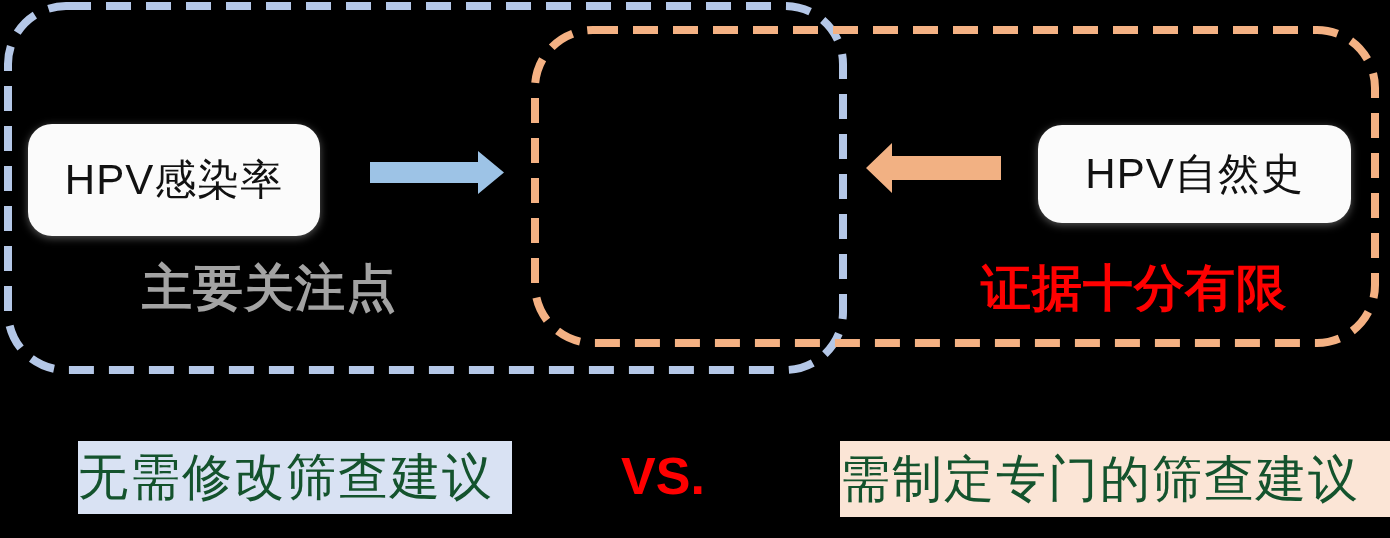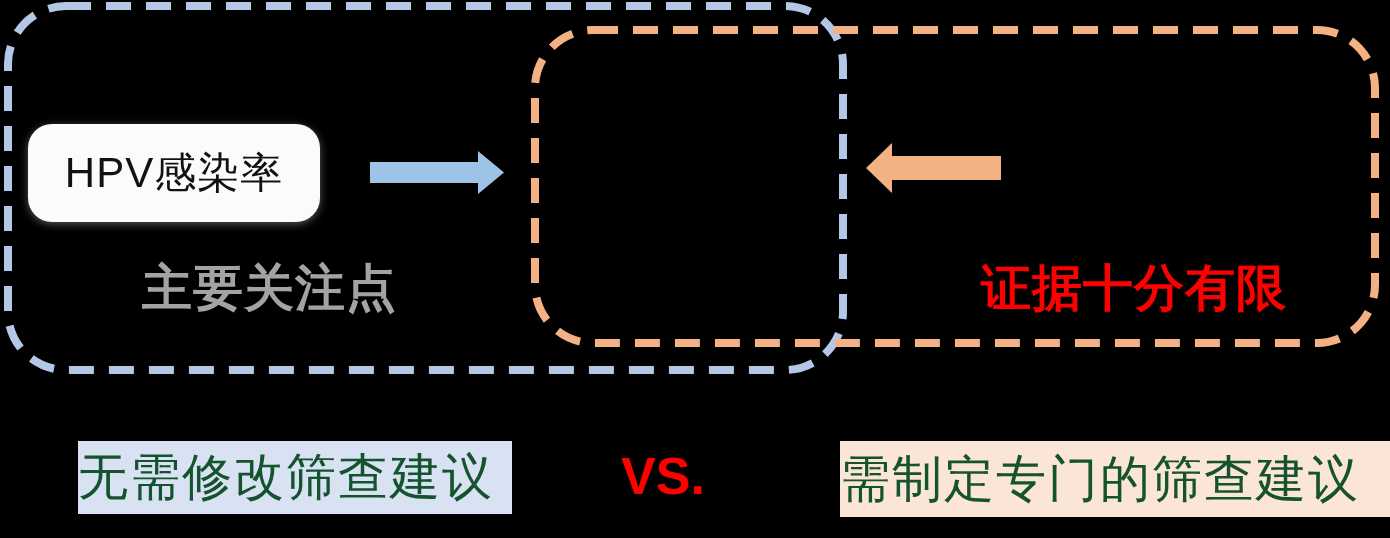--- a/index.html
+++ b/index.html
@@ -27,21 +27,21 @@
     border-radius: 24px;
     box-shadow: 0 2px 9px rgba(145,145,145,0.6);
     display: flex;
     align-items: center;
     justify-content: center;
     font-size: 42px;
     color: #111111;
     letter-spacing: 1px;
     white-space: nowrap;
   }
-  .box-left   { left: 28px;   top: 124px; width: 292px; height: 98px; }
+  .box-left   { left: 28px;   top: 124px; width: 292px; height: 112px; }
   .box-center { left: 562px;  top: 125px; width: 256px; height: 95px; }
   .box-right  { left: 1038px; top: 125px; width: 313px; height: 98px; }
 
   .caption {
     position: absolute;
     font-weight: 700;
     font-size: 50px;
     letter-spacing: 1px;
     white-space: nowrap;
     line-height: 1;
@@ -91,20 +91,23 @@
     <polygon points="370,162 478,162 478,151 504,172.5 478,194 478,183 370,183" fill="#9DC3E6"></polygon>
 
     <polygon points="866,168 892,143 892,156 1001,156 1001,180 892,180 892,193" fill="#F2B183"></polygon>
   </svg>
 
   <div class="node-box box-left">
     <span>HPV感染率</span>
   </div>
 
 
+  <div class="node-box box-right">
+    <span>HPV自然史</span>
+  </div>
 
   <div class="caption caption-left">主要关注点</div>
 
   <div class="caption caption-right">证据十分有限</div>
 
   <div class="conclusion conclusion-left">
     <span>无需修改筛查建议</span>
   </div>
 
   <div class="vs-label">VS.</div>

